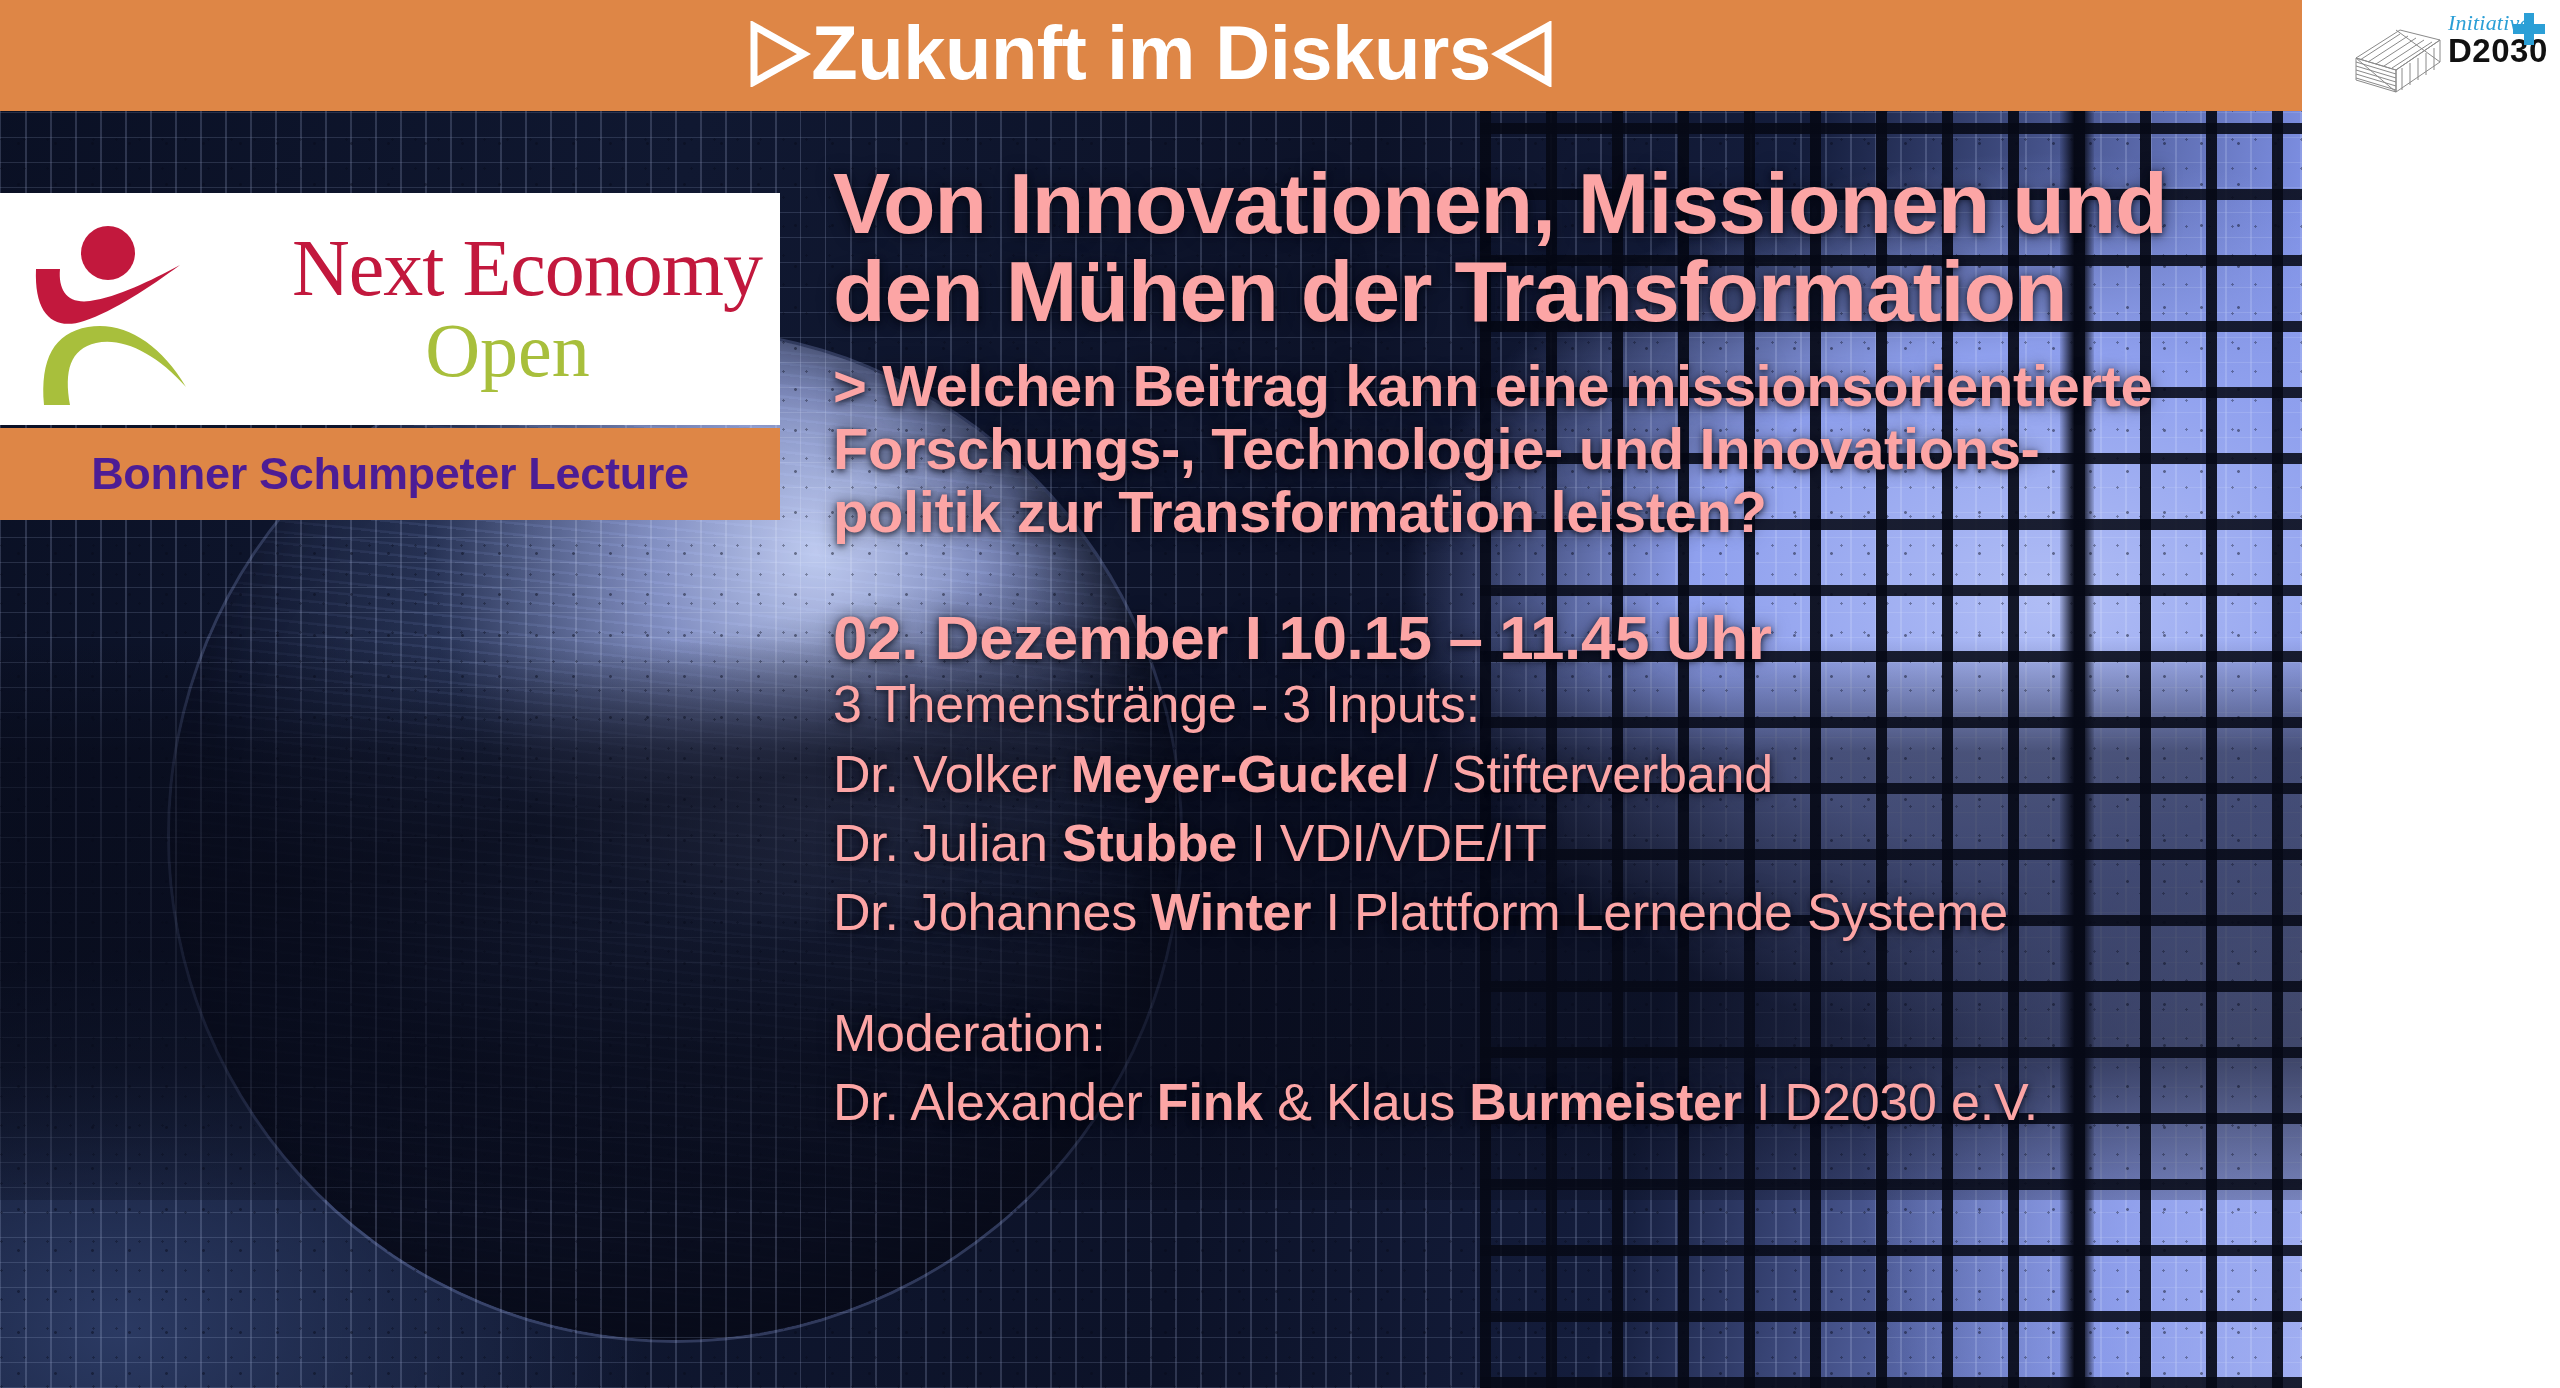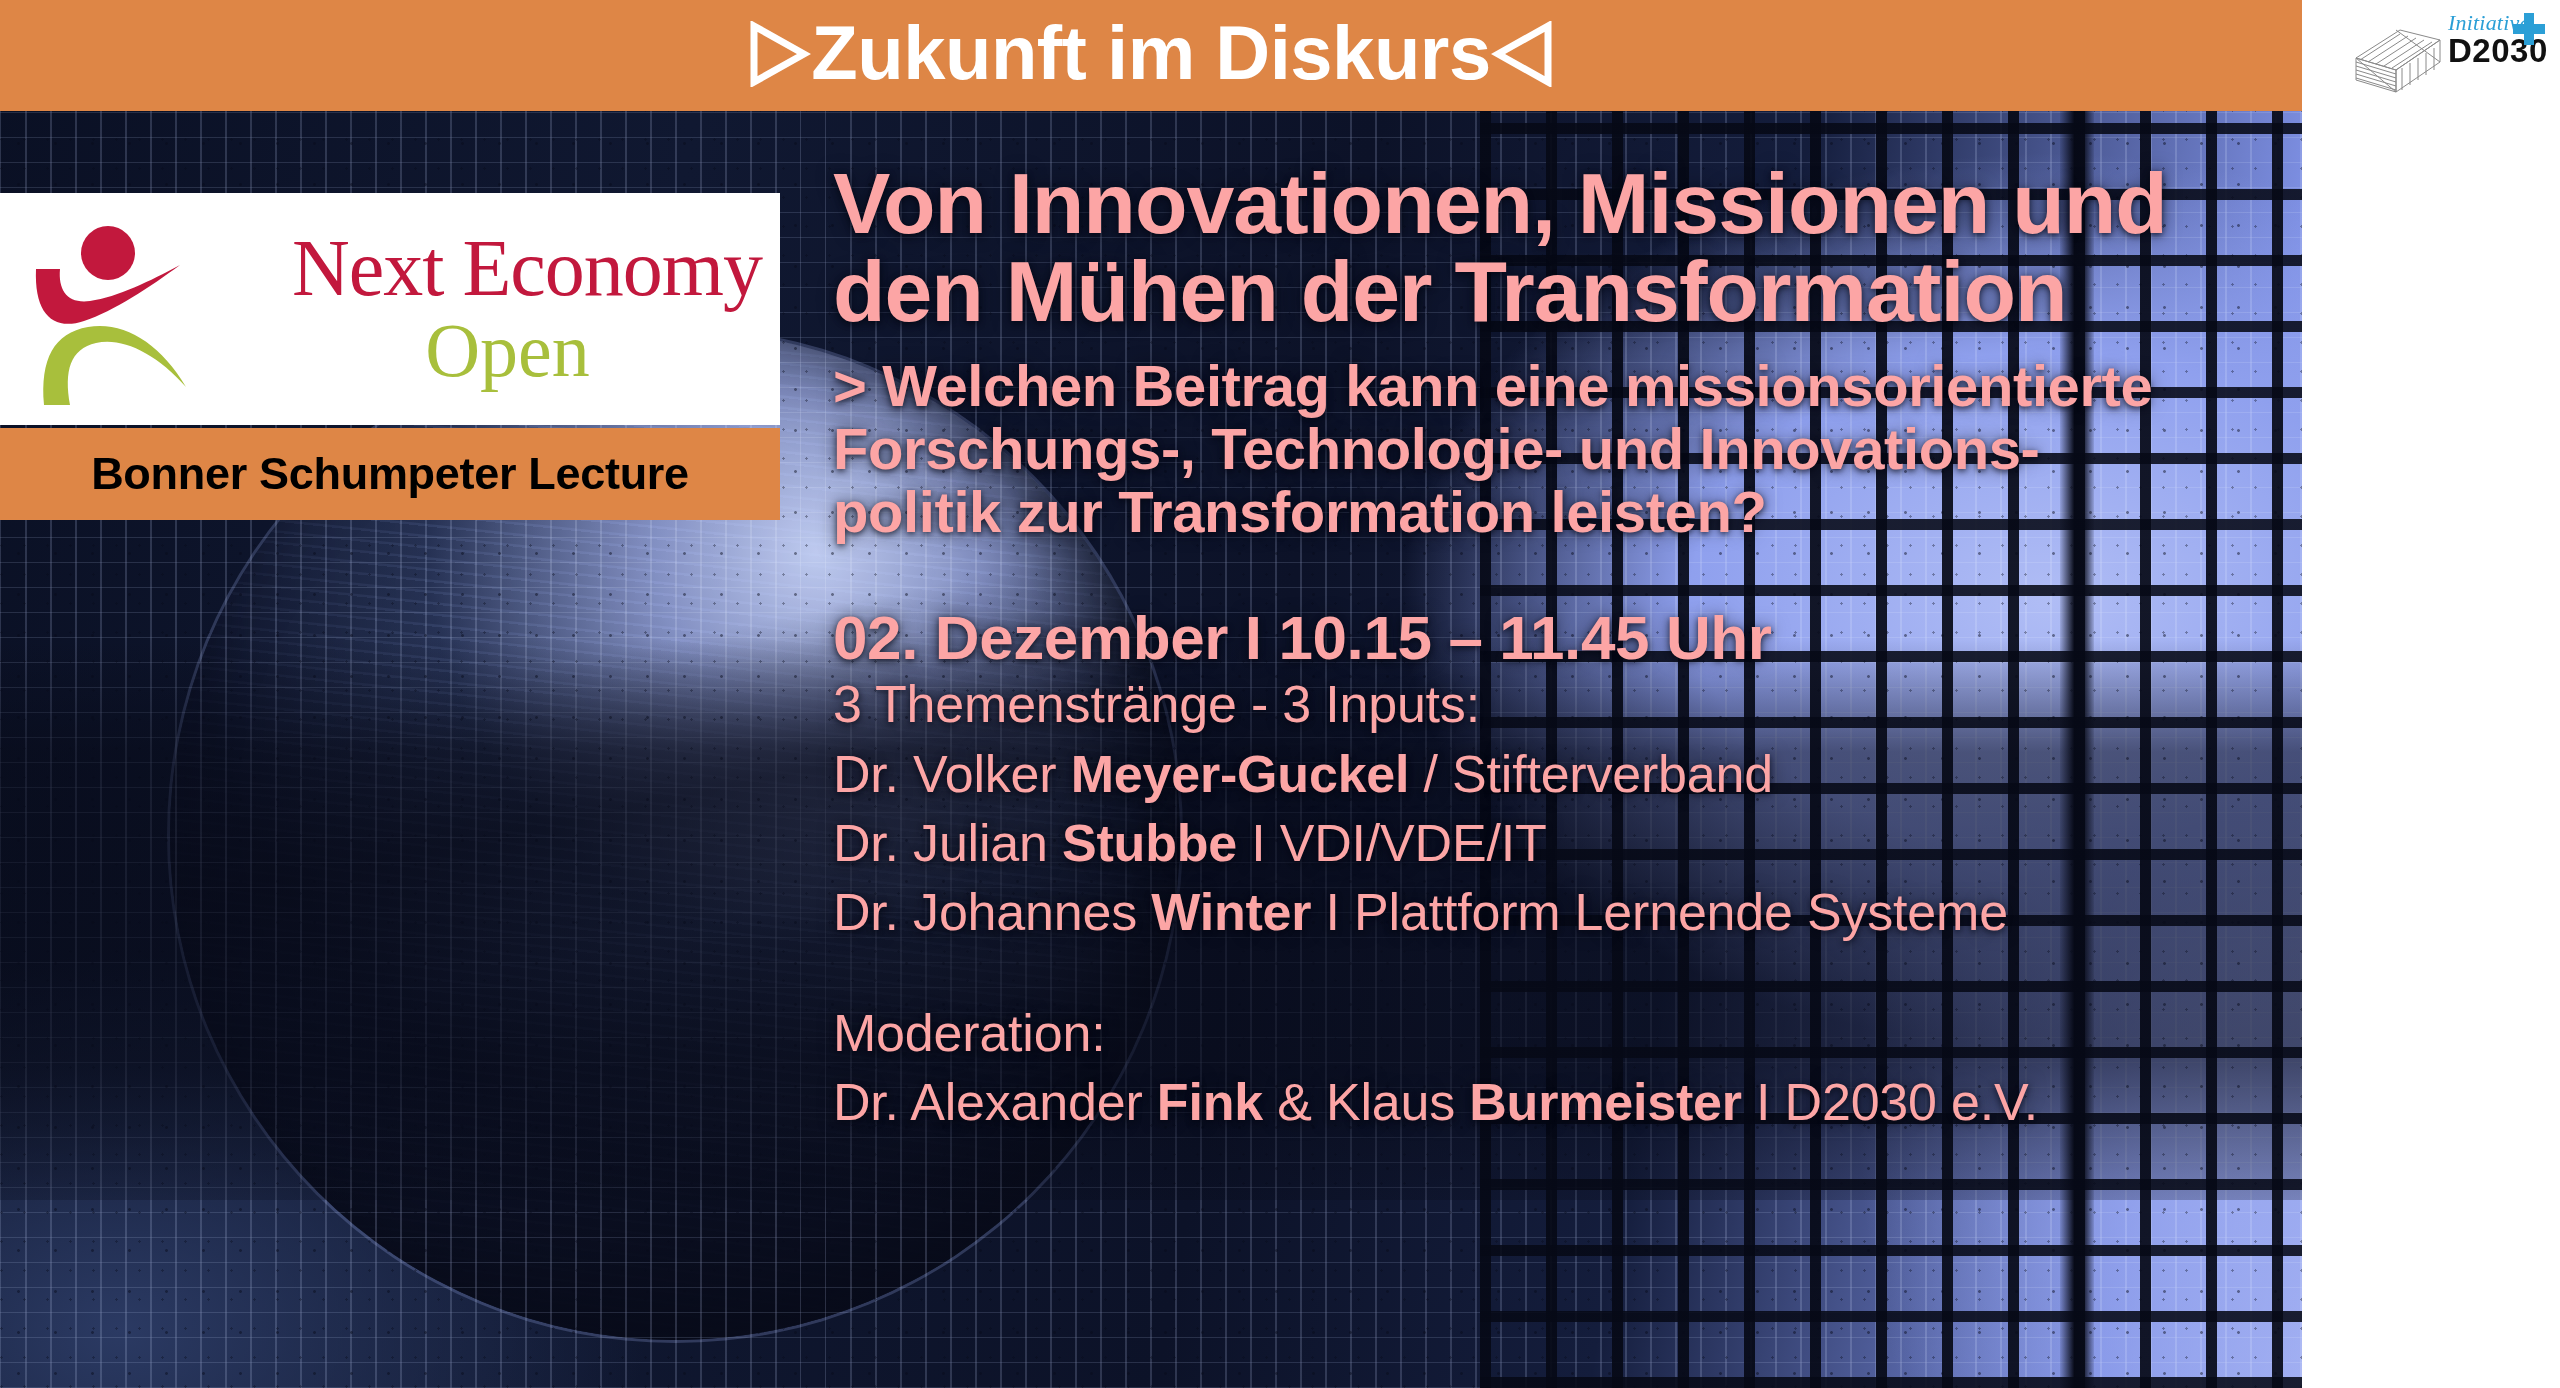--- a/index.html
+++ b/index.html
@@ -120,21 +120,21 @@
     align-self:center; margin-top:6px; margin-left:67px;
   }
 
   
   #bsl {
     position:absolute; left:0; top:428px; width:780px; height:92px;
     background:#de8646; z-index:6;
     display:flex; align-items:center; justify-content:center;
   }
   #bsl span {
-    color:#000000; font-size:45px; font-weight:bold;
+    color:#4c1d95; font-size:45px; font-weight:bold;
     white-space:nowrap; letter-spacing:-.3px;
   }
 
   
   #textcol {
     position:absolute; left:833px; top:160px; width:1470px;
     z-index:4; color:#fca5a5;
     text-shadow:0 2px 6px rgba(4,7,18,.75), 0 0 18px rgba(4,7,18,.55);
   }
   .t-title {

